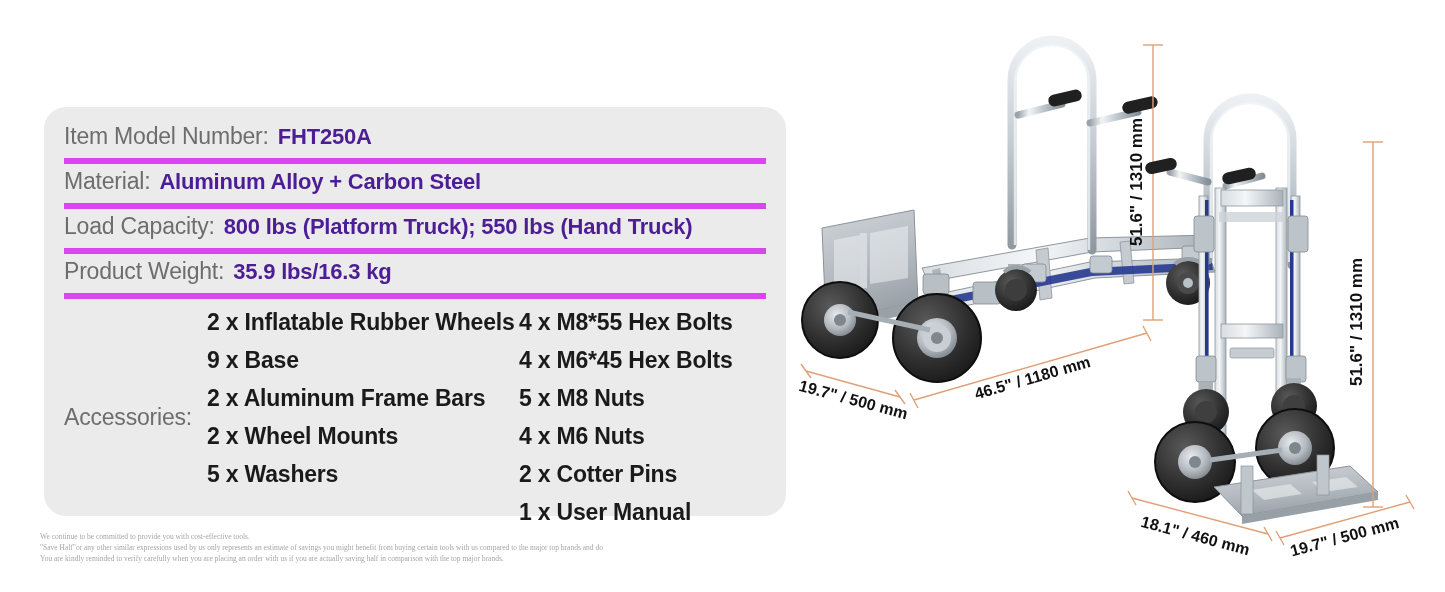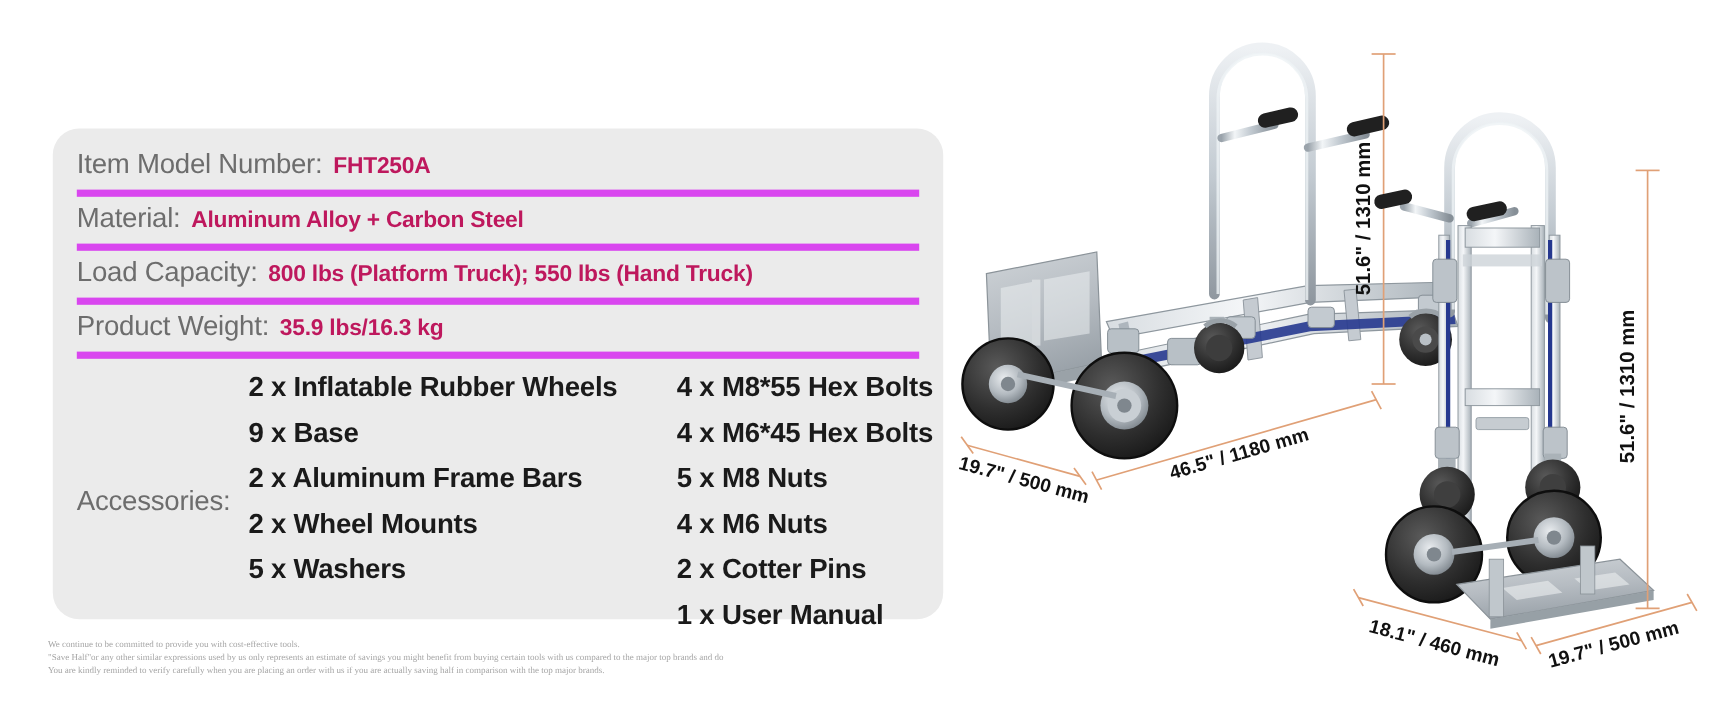--- a/index.html
+++ b/index.html
@@ -46,22 +46,22 @@
   }
 
   .spec-label {
     color: #6d6d6d;
     font-size: 23px;
     font-weight: 400;
     letter-spacing: -0.2px;
     white-space: nowrap;
   }
   .spec-value {
-    color: #be185d;
-    font-size: 19px;
+    color: #4c1d95;
+    font-size: 22px;
     font-weight: bold;
     letter-spacing: -0.2px;
     white-space: nowrap;
     margin-left: 9px;
   }
 
   
   .acc-block {
     padding-top: 4px;
   }
@@ -74,21 +74,20 @@
     font-size: 23px;
     font-weight: 400;
     letter-spacing: -0.2px;
     white-space: nowrap;
     width: 143px;
     flex: 0 0 143px;
   }
   .acc-cols {
     display: flex;
     flex: 1 1 auto;
-    gap: 45px;
   }
   .acc-col {
     display: flex;
     flex-direction: column;
   }
   .acc-col-left { width: 312px; flex: 0 0 312px; }
   .acc-col-right { flex: 1 1 auto; }
   .acc-item {
     color: #1a1a1a;
     font-size: 23px;

